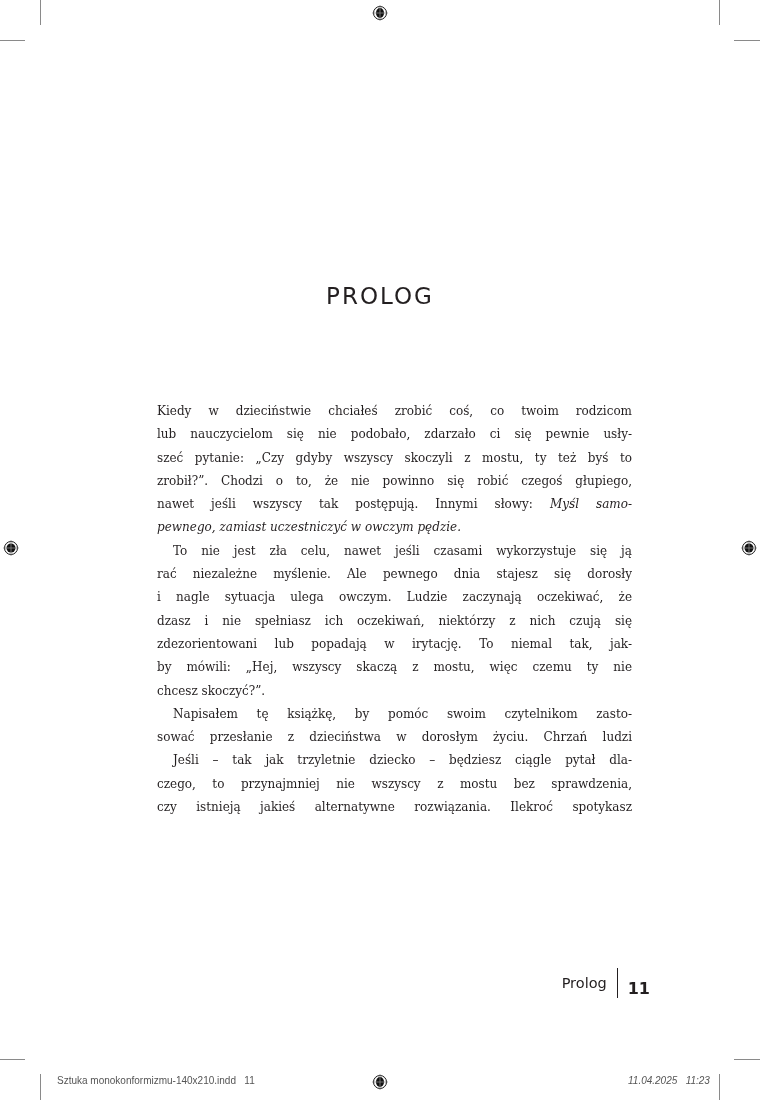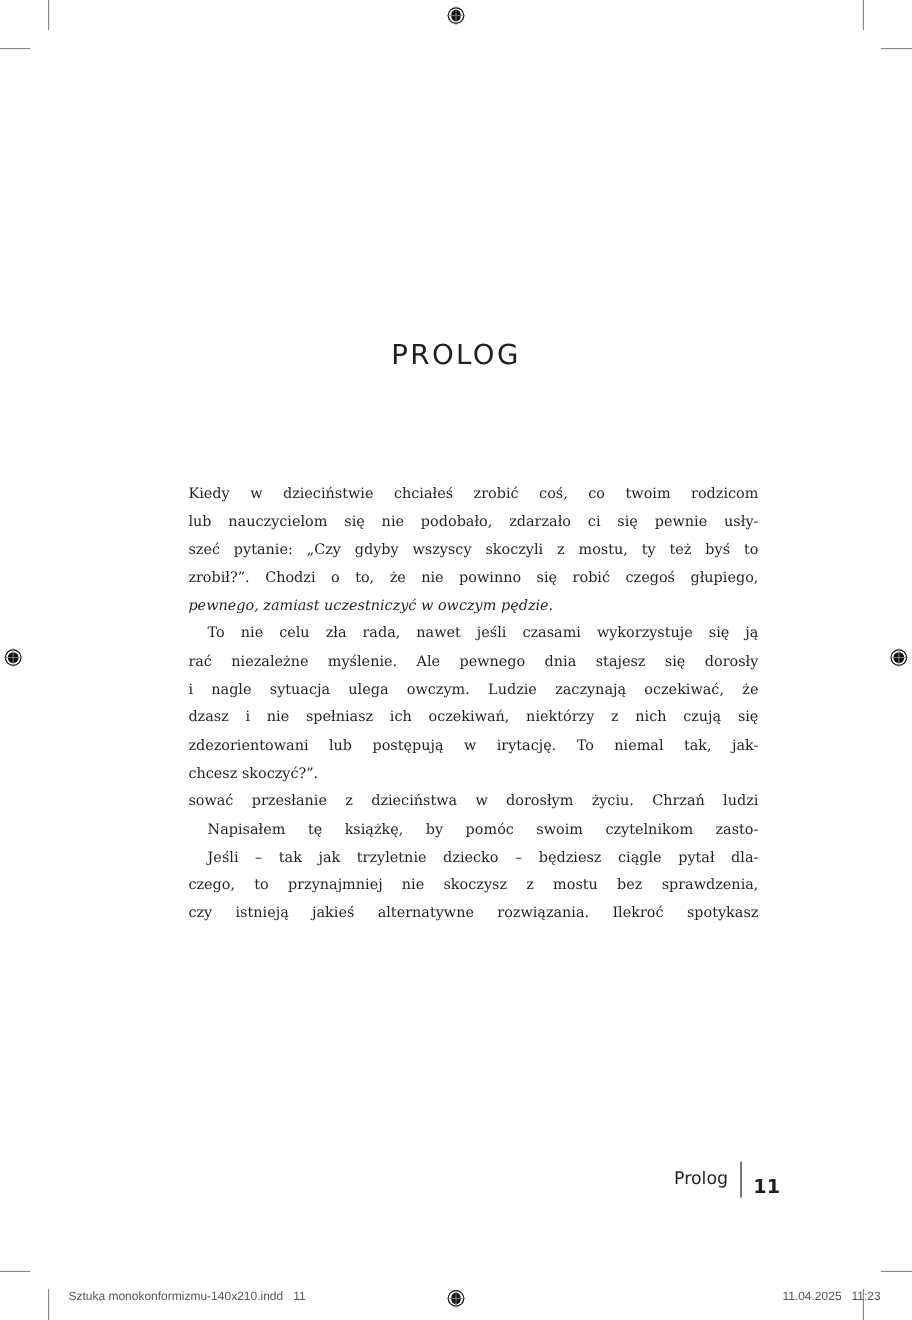--- a/index.html
+++ b/index.html
@@ -72,37 +72,39 @@
 </svg>
 
 <h1 class="chapter-title">PROLOG</h1>
 
 <div class="body-text">
 
   <span class="line">Kiedy w dzieciństwie chciałeś zrobić coś, co twoim rodzicom</span>
   <span class="line">lub nauczycielom się nie podobało, zdarzało ci się pewnie usły-</span>
   <span class="line">szeć pytanie: „Czy gdyby wszyscy skoczyli z mostu, ty też byś to</span>
   <span class="line">zrobił?”. Chodzi o to, że nie powinno się robić czegoś głupiego,</span>
+  <span class="line"><span>nawet jeśli wszyscy tak postępują. Innymi słowy: </span><span class="it">Myśl samo-</span></span>
   <span class="line last it">pewnego, zamiast uczestniczyć w owczym pędzie.</span>
 
-  <span class="line" style="padding-left:16px;"><span>To nie celu zła rada, nawet jeśli czasami wykorzystuje się ją</span></span>
+  <span class="line" style="padding-left:16px;"><span>To nie jest zła celu, nawet jeśli czasami wykorzystuje się ją</span></span>
   <span class="line">rać niezależne myślenie. Ale pewnego dnia stajesz się dorosły</span>
   <span class="line">i nagle sytuacja ulega owczym. Ludzie zaczynają oczekiwać, że</span>
   <span class="line">dzasz i nie spełniasz ich oczekiwań, niektórzy z nich czują się</span>
-  <span class="line">zdezorientowani lub postępują w irytację. To niemal tak, jak-</span>
+  <span class="line">zdezorientowani lub popadają w irytację. To niemal tak, jak-</span>
+  <span class="line">by mówili: „Hej, wszyscy skaczą z mostu, więc czemu ty nie</span>
   <span class="line last">chcesz skoczyć?”.</span>
 
+  <span class="line" style="padding-left:16px;"><span>Napisałem tę książkę, by pomóc swoim czytelnikom zasto-</span></span>
   <span class="line">sować przesłanie z dzieciństwa w dorosłym życiu. Chrzań ludzi</span>
-  <span class="line" style="padding-left:16px;"><span>Napisałem tę książkę, by pomóc swoim czytelnikom zasto-</span></span>
 
   <span class="line" style="padding-left:16px;"><span>Jeśli – tak jak trzyletnie dziecko – będziesz ciągle pytał dla-</span></span>
-  <span class="line">czego, to przynajmniej nie skoczysz z mostu bez sprawdzenia,</span>
+  <span class="line">czego, to przynajmniej nie wszyscy z mostu bez sprawdzenia,</span>
   <span class="line">czy istnieją jakieś alternatywne rozwiązania. Ilekroć spotykasz</span>
 </div>
 
 <div class="running-foot">
   <span>Prolog</span>
   <span class="sep"></span>
   <span class="num">11</span>
 </div>
 
 <div class="slug" style="left:57px; white-space:pre;">Sztuka monokonformizmu-140x210.indd   11</div>
-<div class="slug" style="left:652px; white-space:pre;">11.04.2025   11:23</div>
+<div class="slug" style="left:628px; white-space:pre;font-style:italic;">11.04.2025   11:23</div>
 
 </body></html>

